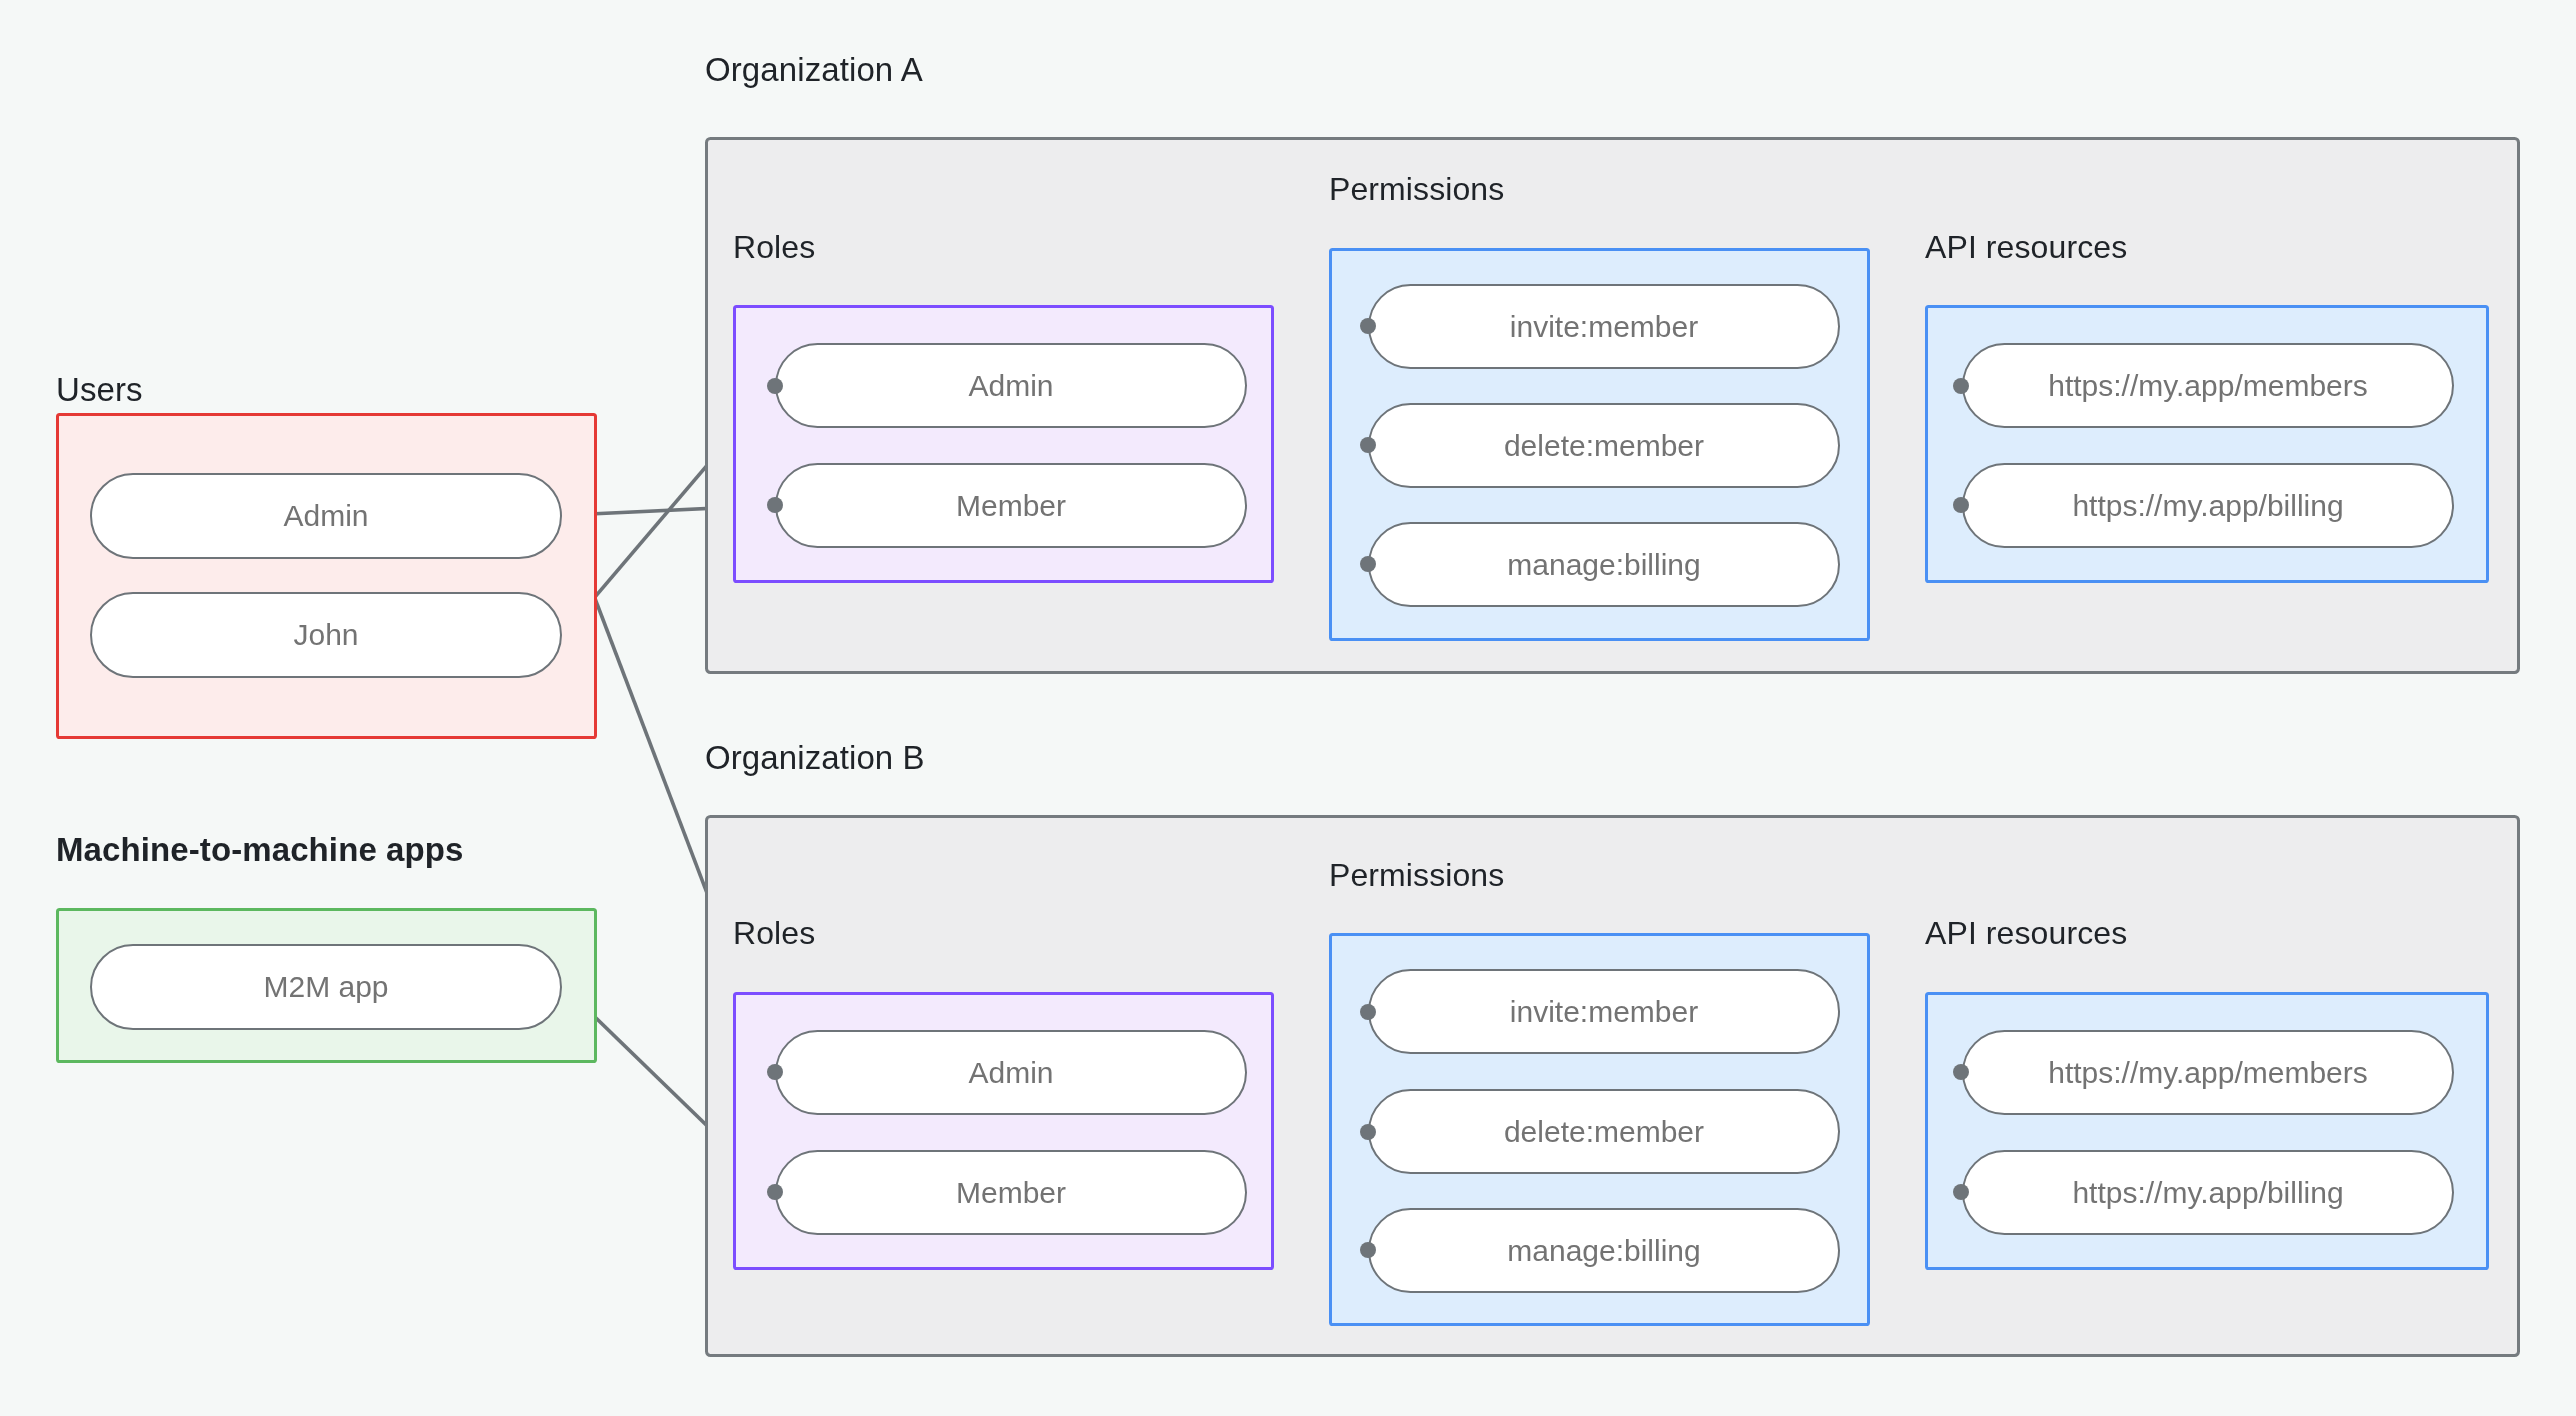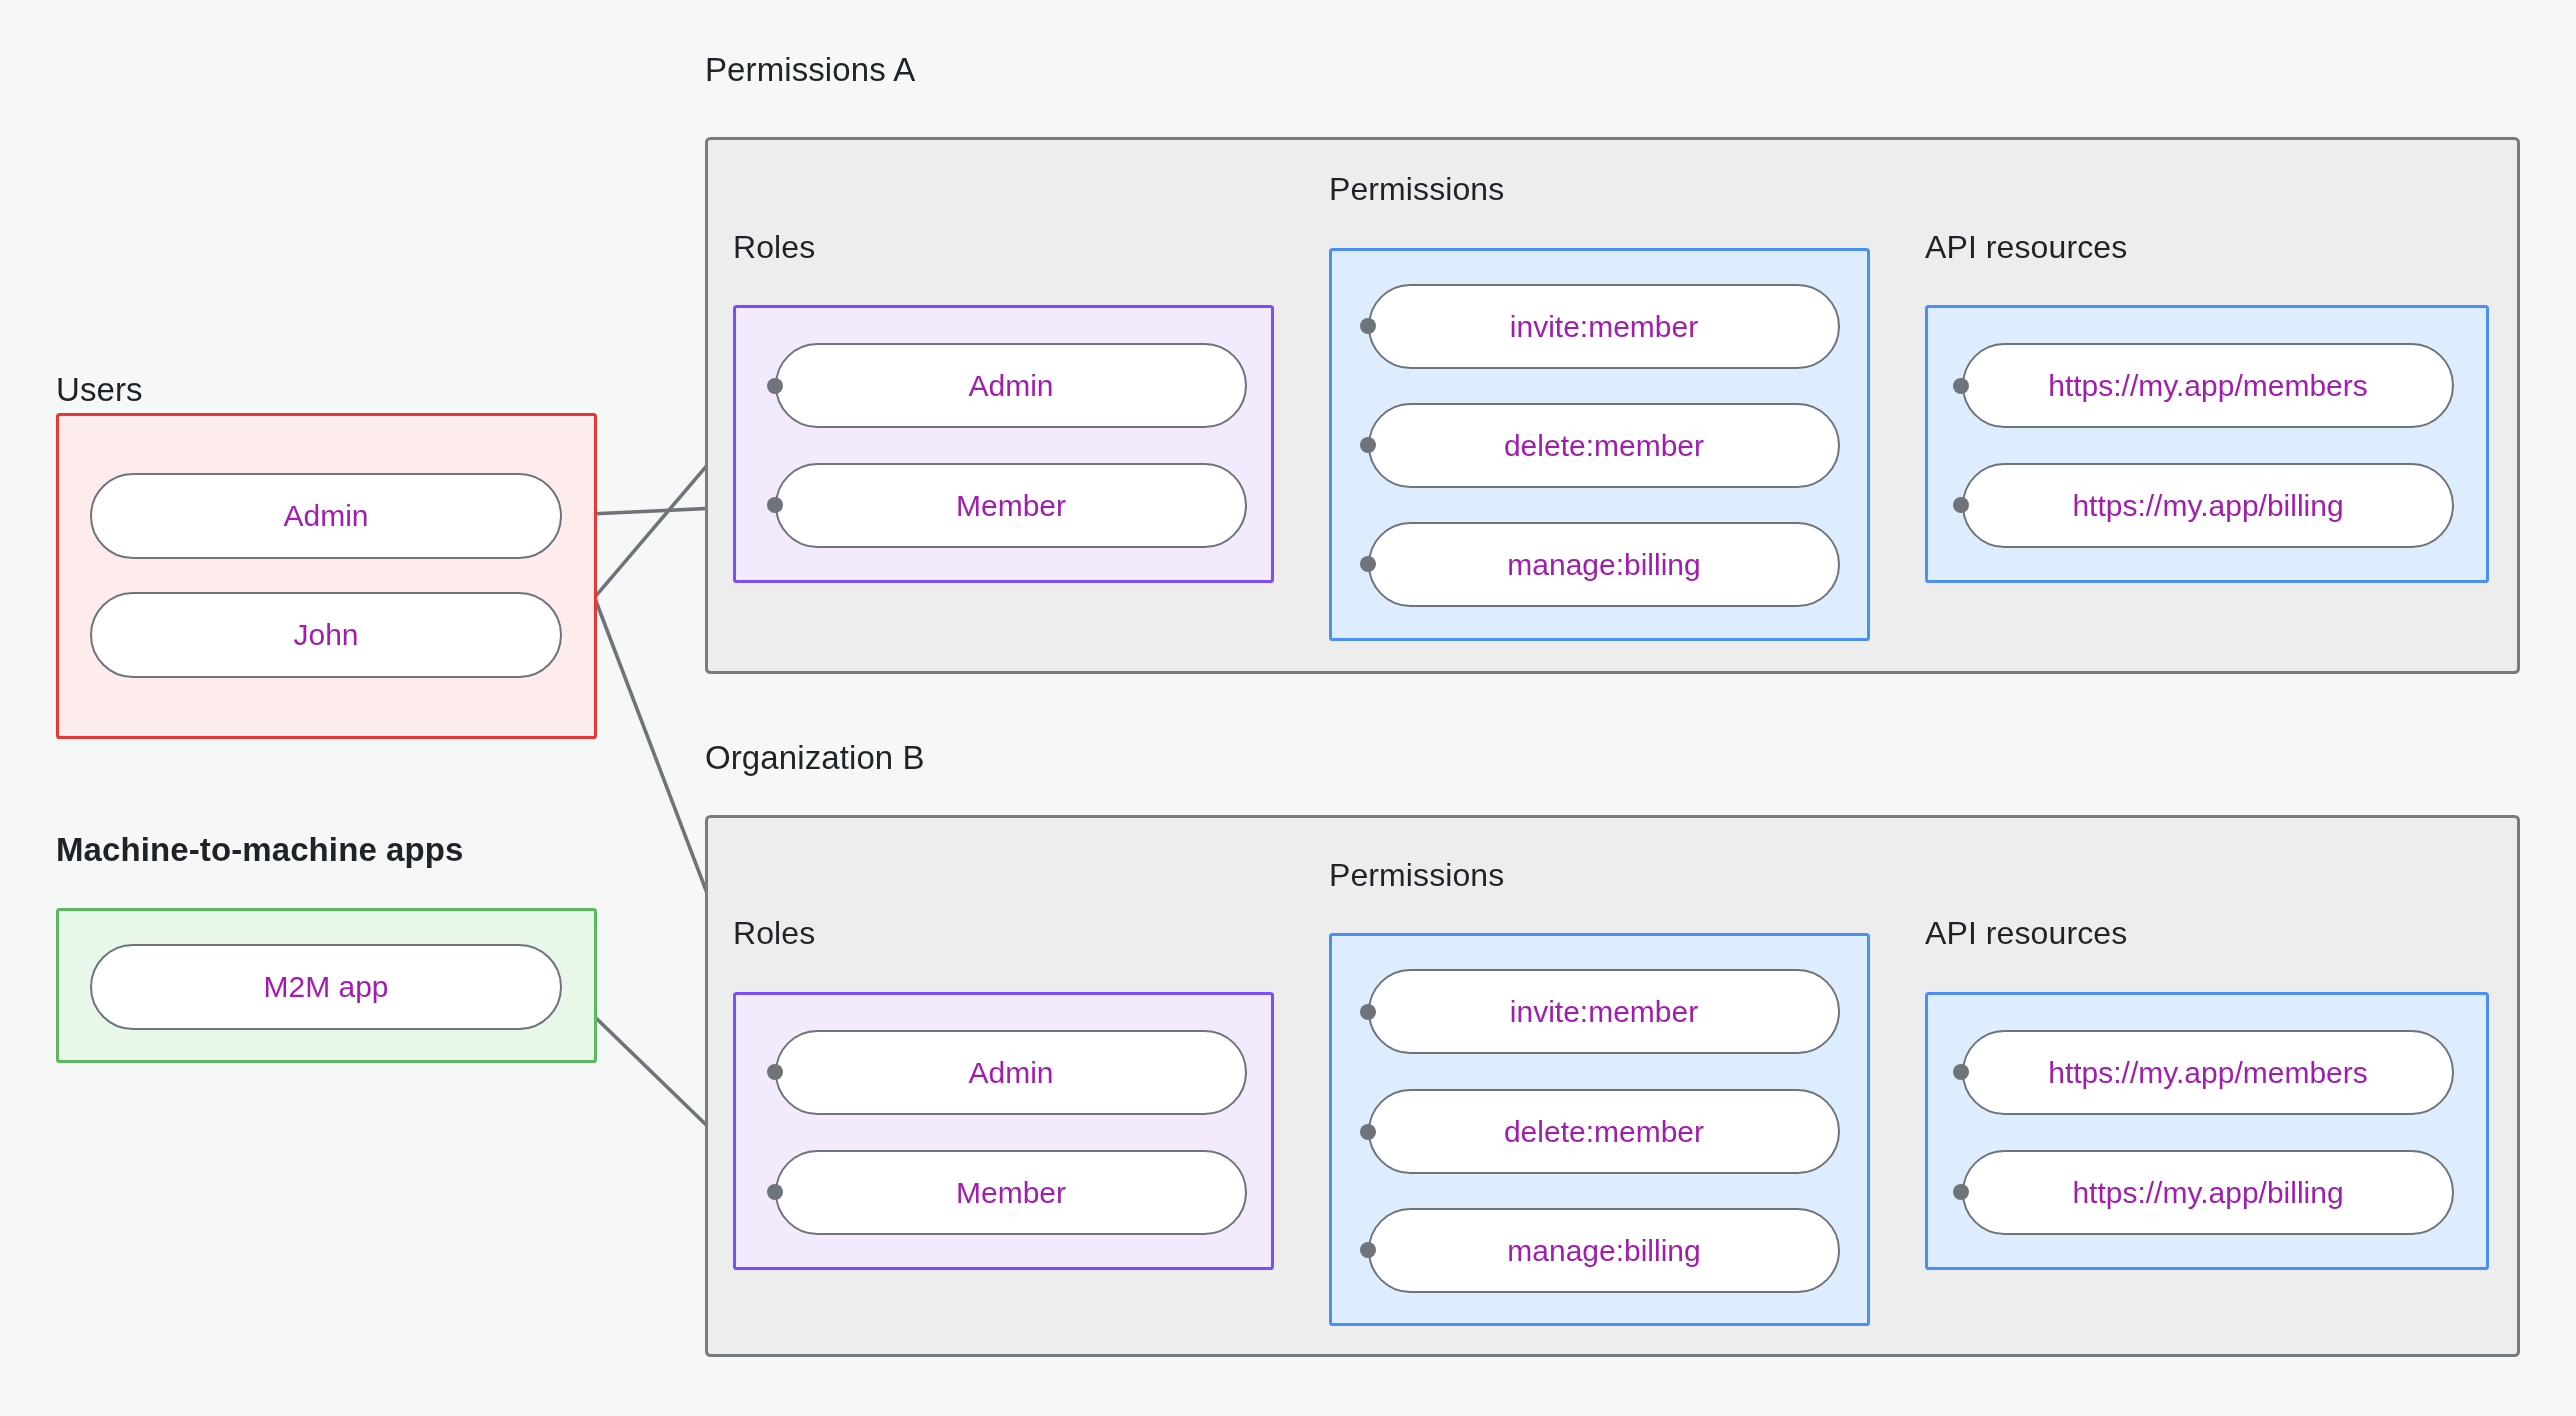--- a/index.html
+++ b/index.html
@@ -53,21 +53,21 @@
   .pill{
     position:absolute;
     box-sizing:border-box;
     background:#ffffff;
     border:2.7px solid #6e7479;
     border-radius:54px;
     display:flex;
     align-items:center;
     justify-content:center;
     font-size:30px;
-    color:#a21caf;
+    color:#737373;
     white-space:nowrap;
     z-index:4;
   }
 
   .port{
     position:absolute;
     width:16px;height:16px;
     border-radius:50%;
     background:#6e7479;
     z-index:5;
@@ -119,21 +119,21 @@
   </div>
 
   <div class="grp-label" style="left:56px;top:831px;font-weight:bold;">Machine-to-machine apps</div>
 
   <div class="box box-m2m" style="left:56px;top:908px;width:541px;height:155px;"></div>
 
   <div class="pill" style="left:90px;top:944px;width:472px;height:86px;">
     <span>M2M app</span>
   </div>
 
-  <div class="grp-label" style="left:705px;top:51px;">Permissions A</div>
+  <div class="grp-label" style="left:705px;top:51px;">Organization A</div>
 
   <div class="box box-org" style="left:705px;top:137px;width:1815px;height:537px;"></div>
 
   <div class="grp-label" style="left:733px;top:229px;font-size:32px;">Roles</div>
 
   <div class="box box-roles" style="left:733px;top:305px;width:541px;height:278px;"></div>
 
   <div class="pill" style="left:775px;top:343px;width:472px;height:85px;">
     <span>Admin</span>
   </div>

